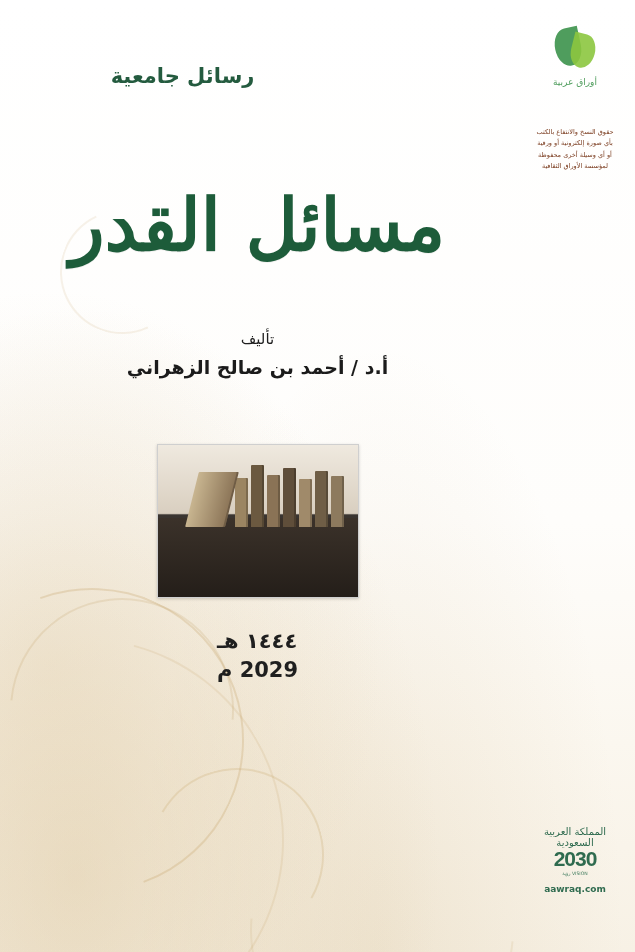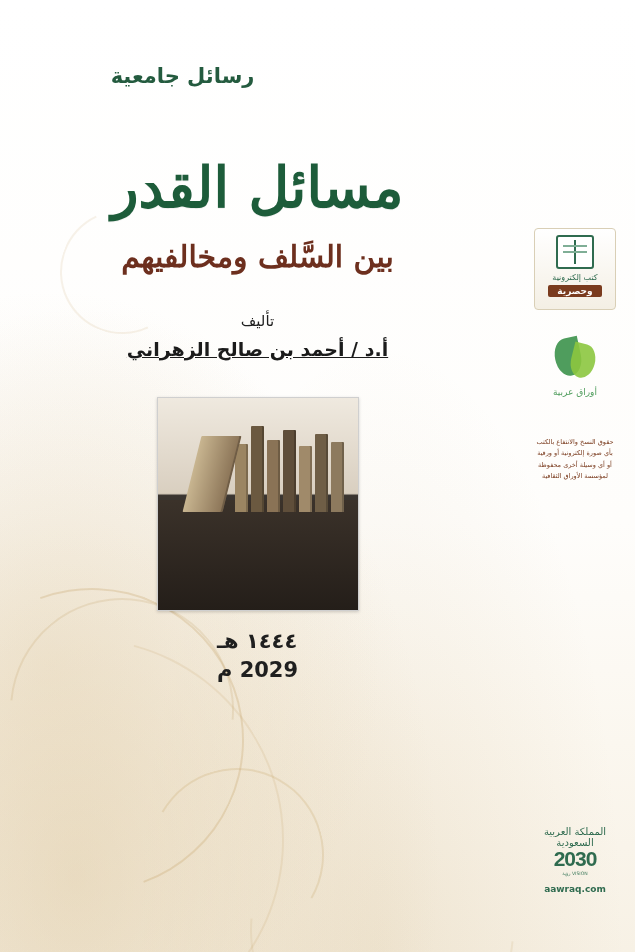--- a/index.html
+++ b/index.html
@@ -115,53 +115,53 @@
   .vision .v-num{
     font-size:21px;font-weight:bold;color:#2f6b4f;line-height:1;letter-spacing:-1px;
     font-family:Liberation Sans, sans-serif;
   }
   .vision .v-sub{font-size:4.6px;color:#3d7a5c;line-height:1.3;margin-top:2px;}
   .vision .v-site{font-size:9px;color:#2f6b4f;margin-top:7px;font-weight:bold;}
 
   
   .main{
     position:absolute;top:0;right:120px;left:0;height:740px;z-index:3;
-    display:flex;flex-direction:column;align-items:center;
+    display:flex;flex-direction:column;align-items:center;gap:29px;
   }
   .series{
     margin-top:64px;
     font-size:21px;color:#245b3f;font-weight:bold;
     align-self:flex-start;
     margin-right:0;margin-left:0;
     width:100%;
     text-align:center;
     padding-right:150px;
     box-sizing:border-box;
   }
   .title{
     margin-top:70px;
     font-family:"DejaVu Serif","Liberation Serif",serif;
-    font-size:56px;
+    font-size:72px;
     font-weight:bold;
     color:#1d5c3a;
     line-height:1.05;
     letter-spacing:-2px;
     text-shadow:0 1px 0 rgba(0,0,0,0.05);
     white-space:nowrap;
   }
   .subtitle{
     margin-top:22px;
     font-family:"DejaVu Serif","Liberation Serif",serif;
     font-size:30px;color:#6d2f1e;font-weight:bold;
   }
   .byline{
     margin-top:38px;text-align:center;color:#2b2b2b;
   }
   .byline .b-label{font-size:15px;margin-bottom:8px;color:#1f1f1f;}
-  .byline .b-author{font-size:19px;font-weight:bold;color:#1b1b1b;margin-bottom:9px;text-decoration:underline;}
+  .byline .b-author{font-size:19px;font-weight:bold;color:#1b1b1b;margin-bottom:9px;}
   .byline .b-aff{font-size:13px;color:#2b2b2b;}
   .b-aff .city{display:inline-block;margin-right:24px;}
   .photo{
     margin-top:28px;
     width:200px;height:212px;
     border:1px solid #cfcfcf;
     background:linear-gradient(180deg,#efe9df 0%,#d9cfc0 45%,#3a3531 46%,#2a2622 100%);
     position:relative;overflow:hidden;
     box-shadow:0 1px 3px rgba(0,0,0,0.18);
   }
@@ -196,21 +196,20 @@
   <div class="swirl s4"></div>
   <div class="swirl s5"></div>
   <div class="swirl s6"></div>
 
   <div class="main">
 
     <div class="series">رسائل جامعية</div>
 
     <div class="title">مسائل القدر</div>
 
-    <div class="subtitle">بين السَّلف ومخالفيهم</div>
 
     <div class="byline">
       <div class="b-label">تأليف</div>
       <div class="b-author">أ.د / أحمد بن صالح الزهراني</div>
     </div>
 
     <div class="photo">
       <div class="shelf"></div>
       <div class="books">
         <div class="bk" style="height:72%;background:#8d7a5e"></div>
@@ -226,25 +225,20 @@
 
     <div class="year">
       <div>١٤٤٤ هـ</div>
       <div>2029 م</div>
     </div>
 
   </div>
 
   <div class="sidebar">
 
-    <div class="badge-ebook">
-      <div class="glyph"></div>
-      <div class="t1">كتب إلكترونية</div>
-      <div class="t2">وحصرية</div>
-    </div>
 
     <div class="logo-aawraq">
       <div class="leaf">
         <div class="l1"></div>
           <div class="l2"></div>
       </div>
       <div class="cap">أوراق عربية</div>
     </div>
 
 

